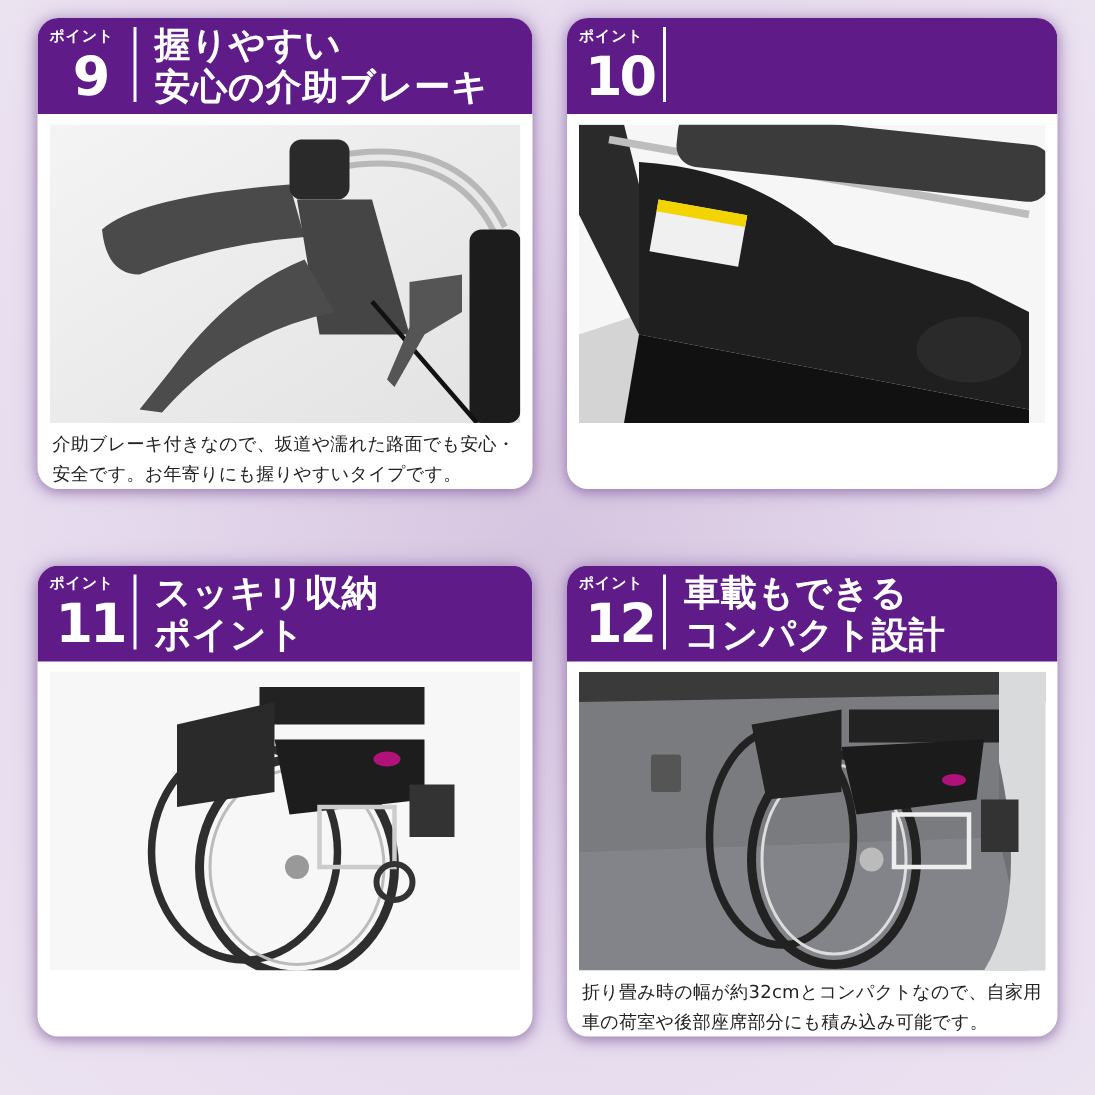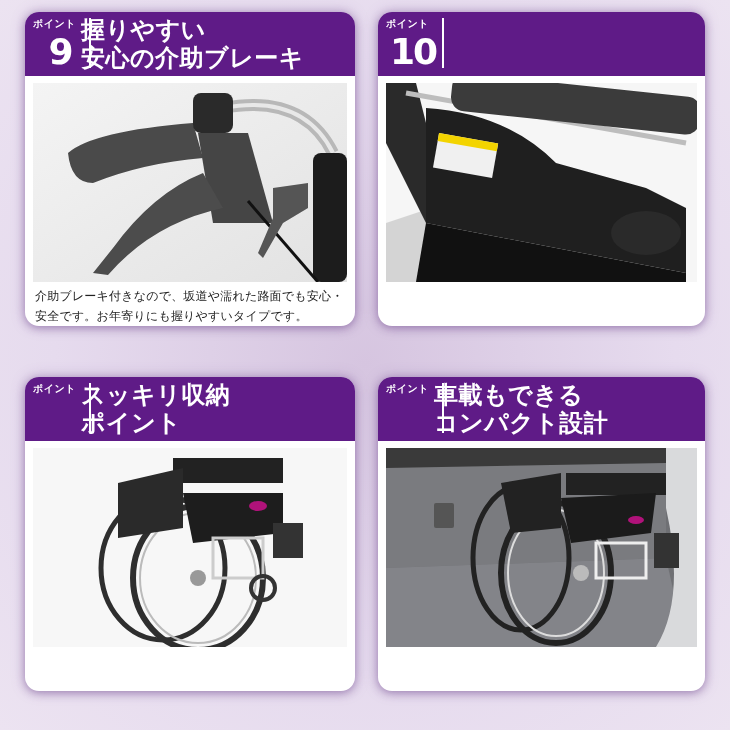--- a/index.html
+++ b/index.html
@@ -7,21 +7,21 @@
   .bg{position:absolute;inset:0;background:radial-gradient(ellipse at center,#d6c5e0 0%,#e6dbee 60%,#ece3f1 100%);}
   .card{position:absolute;width:330px;height:314px;background:#fff;border-radius:14px;overflow:hidden;box-shadow:0 2px 8px rgba(100,60,130,0.45),0 0 14px rgba(130,90,160,0.35);}
   .c1{left:25px;top:12px;}
   .c2{left:378px;top:12px;width:327px;}
   .c3{left:25px;top:377px;}
   .c4{left:378px;top:377px;width:327px;}
   .hdr{height:64px;background:#5f1b87;position:relative;color:#fff;}
   .pt-label{position:absolute;left:8px;top:5px;font-size:10px;font-weight:bold;letter-spacing:0.5px;}
   .pt-num{position:absolute;left:6px;top:20px;width:58px;text-align:center;font-size:36px;font-weight:bold;line-height:40px;letter-spacing:-2px;}
   .divider{position:absolute;left:64px;top:6px;width:2px;height:50px;background:#fff;}
-  .title{position:absolute;left:56px;top:4px;font-size:24px;font-weight:bold;line-height:28px;white-space:pre-line;letter-spacing:0.5px;}
+  .title{position:absolute;left:78px;top:4px;font-size:24px;font-weight:bold;line-height:28px;white-space:pre-line;letter-spacing:0.5px;}
   .photo{position:absolute;left:8px;top:71px;right:8px;height:199px;border-radius:0;overflow:hidden;}
   .desc{position:absolute;left:10px;right:8px;top:274px;font-size:12px;line-height:20px;color:#222;letter-spacing:0.2px;}
   svg{display:block;width:100%;height:100%;}
 </style>
 </head>
 <body>
 <div class="bg"></div>
 
 <div class="card c1">
   <div class="hdr">
@@ -72,20 +72,21 @@
       <rect x="50" y="55" width="60" height="8" fill="#f3d400" transform="rotate(10 80 70)"></rect>
       <ellipse cx="260" cy="150" rx="35" ry="22" fill="#2a2a2a"></ellipse>
       <path d="M40 140 L300 190 L300 199 L30 199Z" fill="#111"></path>
     </svg>
   </div>
 </div>
 
 <div class="card c3">
   <div class="hdr">
     <span class="pt-label">ポイント</span>
+    <span class="pt-num">11</span>
     <span class="divider"></span>
     <span class="title">スッキリ収納
 ポイント</span>
   </div>
   <div class="photo" title="folded wheelchair photo">
     <svg viewBox="0 0 314 199" preserveAspectRatio="none">
       <rect width="314" height="199" fill="#f7f7f7"></rect>
       <ellipse cx="130" cy="120" rx="62" ry="72" fill="none" stroke="#2e2e2e" stroke-width="5"></ellipse>
       <ellipse cx="165" cy="130" rx="65" ry="72" fill="none" stroke="#2e2e2e" stroke-width="6"></ellipse>
       <ellipse cx="165" cy="130" rx="58" ry="65" fill="none" stroke="#bbb" stroke-width="2"></ellipse>
@@ -97,20 +98,21 @@
       <rect x="180" y="90" width="50" height="40" fill="none" stroke="#ccc" stroke-width="3"></rect>
       <circle cx="230" cy="140" r="12" fill="none" stroke="#333" stroke-width="4"></circle>
       <rect x="240" y="75" width="30" height="35" fill="#333"></rect>
     </svg>
   </div>
 </div>
 
 <div class="card c4">
   <div class="hdr">
     <span class="pt-label">ポイント</span>
+    <span class="pt-num">12</span>
     <span class="divider"></span>
     <span class="title">車載もできる
 コンパクト設計</span>
   </div>
   <div class="photo" title="wheelchair in car trunk photo">
     <svg viewBox="0 0 311 199" preserveAspectRatio="none">
       <rect width="311" height="199" fill="#6f7074"></rect>
       <rect x="0" y="0" width="311" height="20" fill="#3a3a3a"></rect>
       <path d="M0 20 L280 15 L280 110 L0 120Z" fill="#7a7b7f"></path>
       <path d="M0 120 L280 110 L300 199 L0 199Z" fill="#838489"></path>
@@ -121,13 +123,14 @@
       <ellipse cx="170" cy="125" rx="48" ry="63" fill="none" stroke="#ddd" stroke-width="2"></ellipse>
       <rect x="180" y="25" width="100" height="22" fill="#222"></rect>
       <path d="M115 35 L175 25 L175 80 L125 85Z" fill="#222"></path>
       <path d="M175 50 L270 45 L265 85 L185 95Z" fill="#1b1b1b"></path>
       <ellipse cx="250" cy="72" rx="8" ry="4" fill="#b0127a"></ellipse>
       <circle cx="195" cy="125" r="8" fill="#bbb"></circle>
       <rect x="210" y="95" width="50" height="35" fill="none" stroke="#eee" stroke-width="3"></rect>
       <rect x="268" y="85" width="25" height="35" fill="#333"></rect>
     </svg>
   </div>
+  <div class="desc">折り畳み時の幅が約32cmとコンパクトなので、自家用車の荷室や後部座席部分にも積み込み可能です。</div>
 </div>
 
 </body></html>

